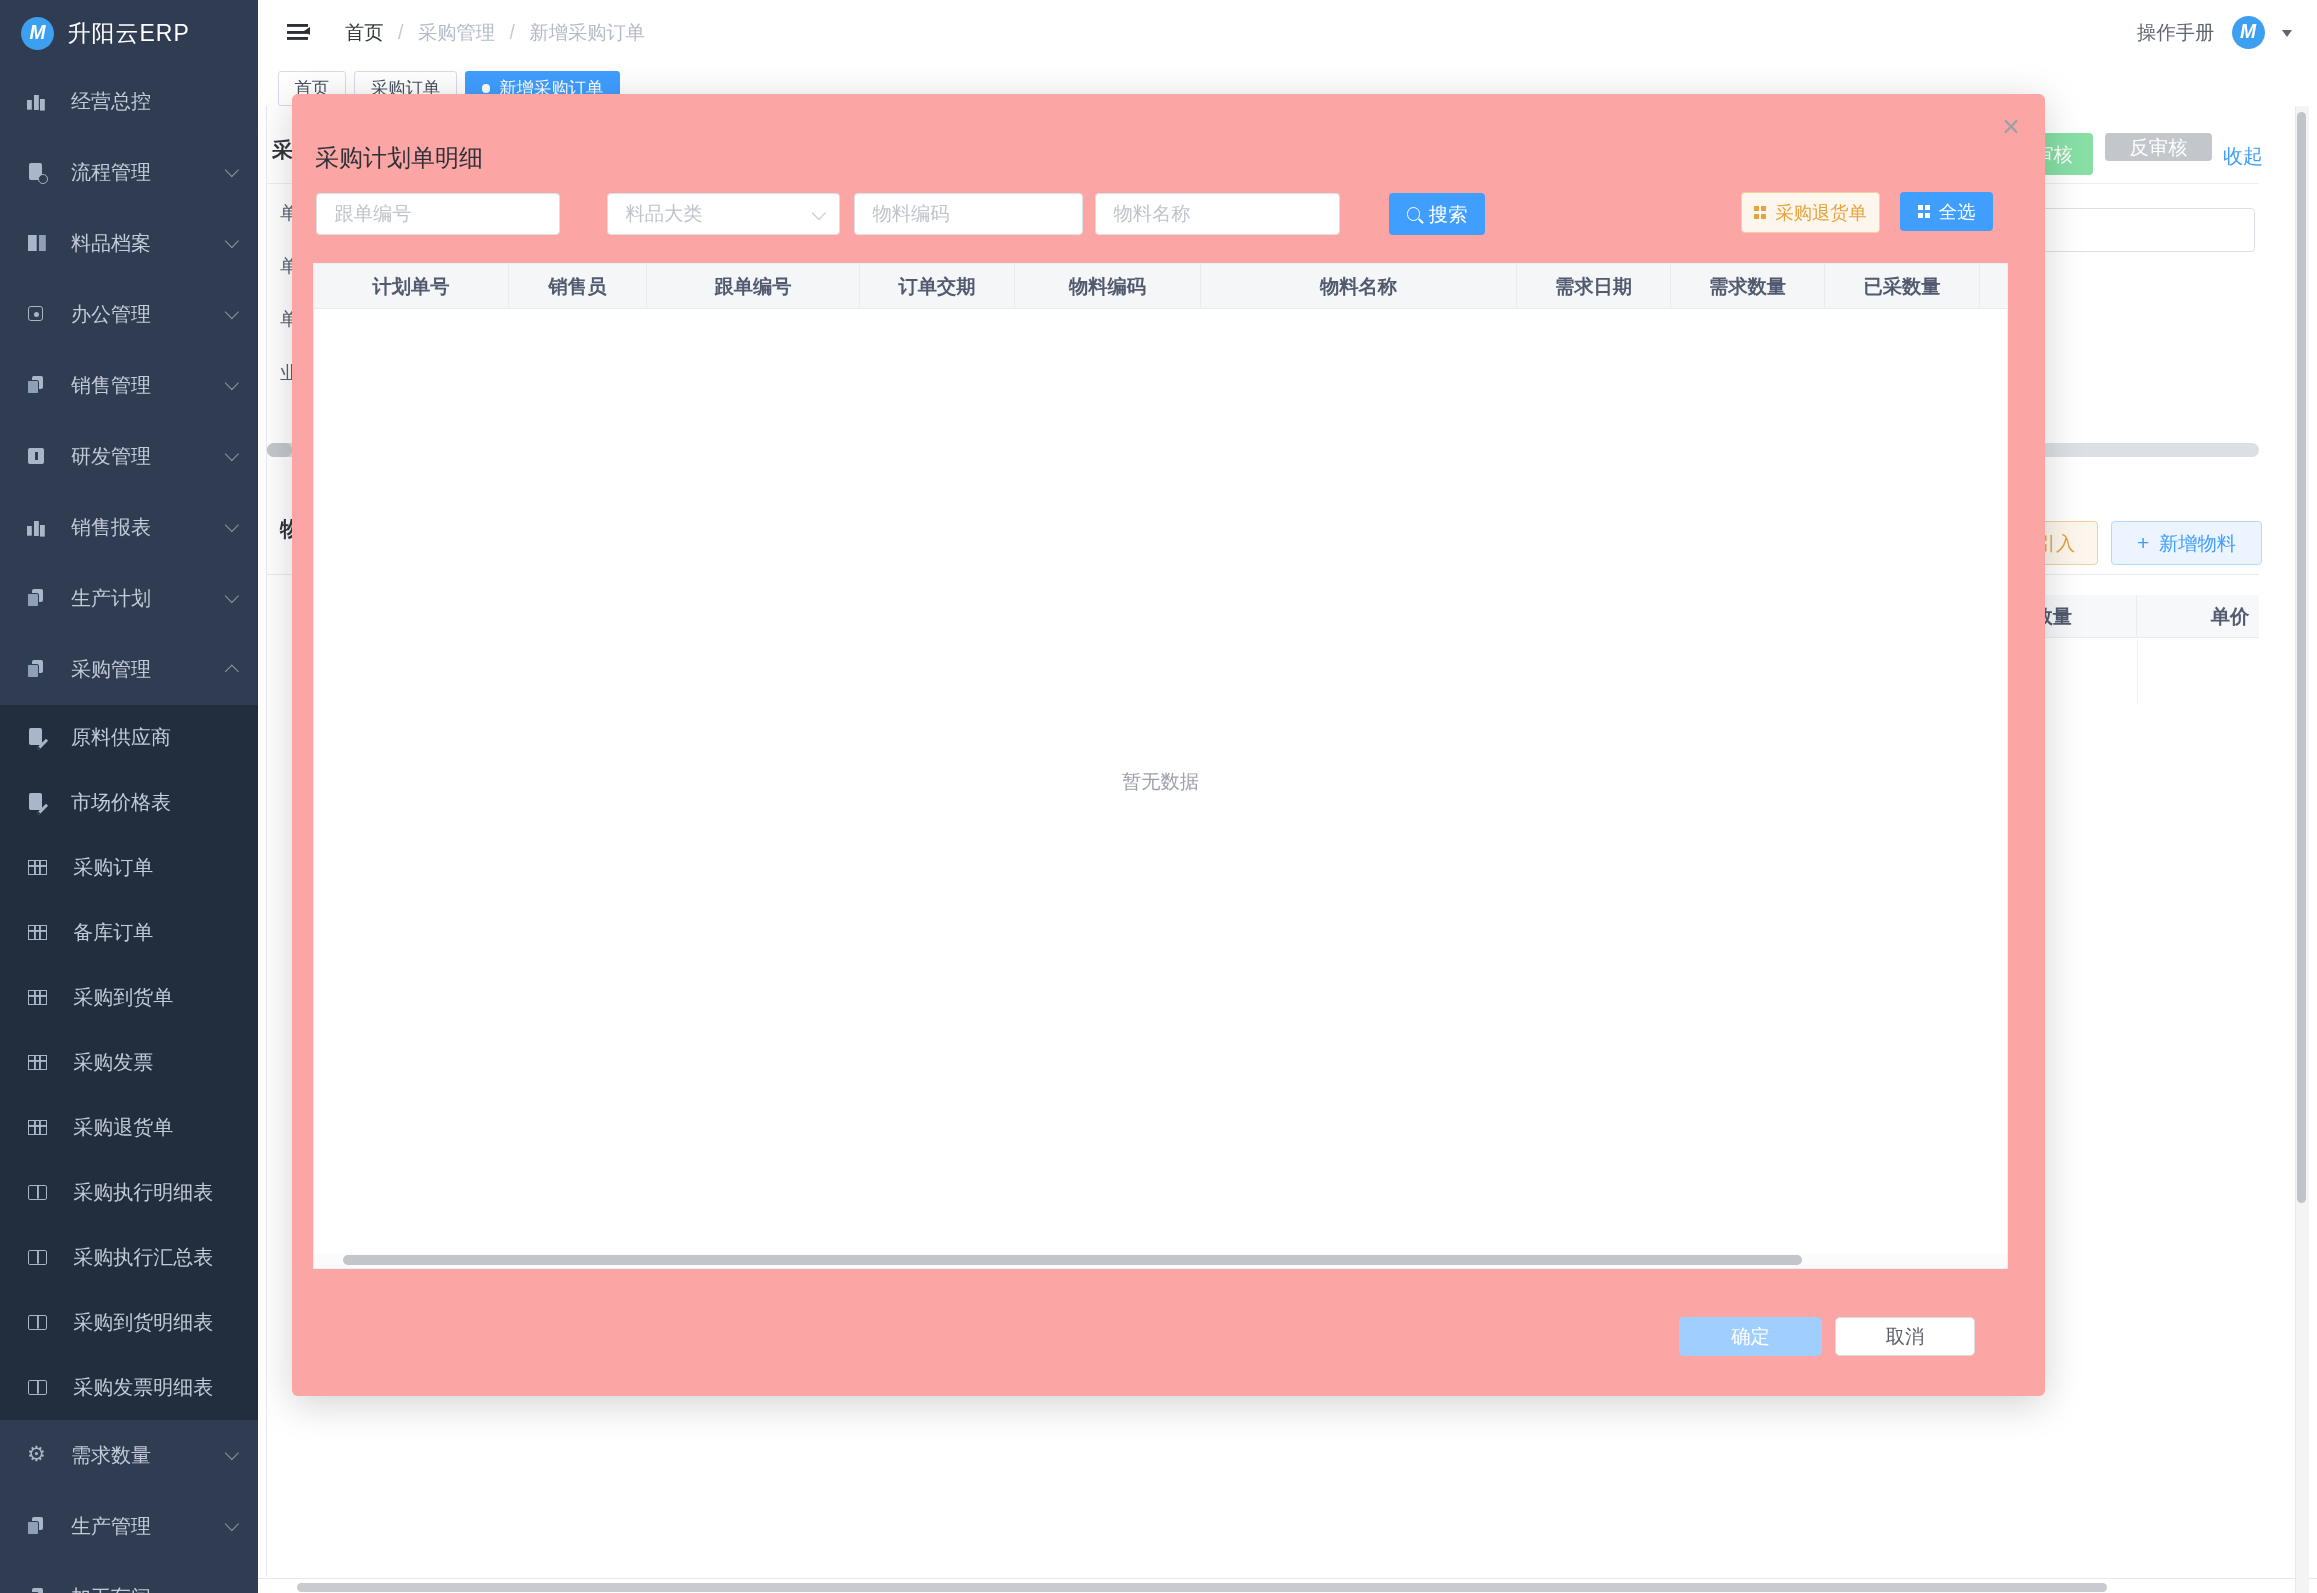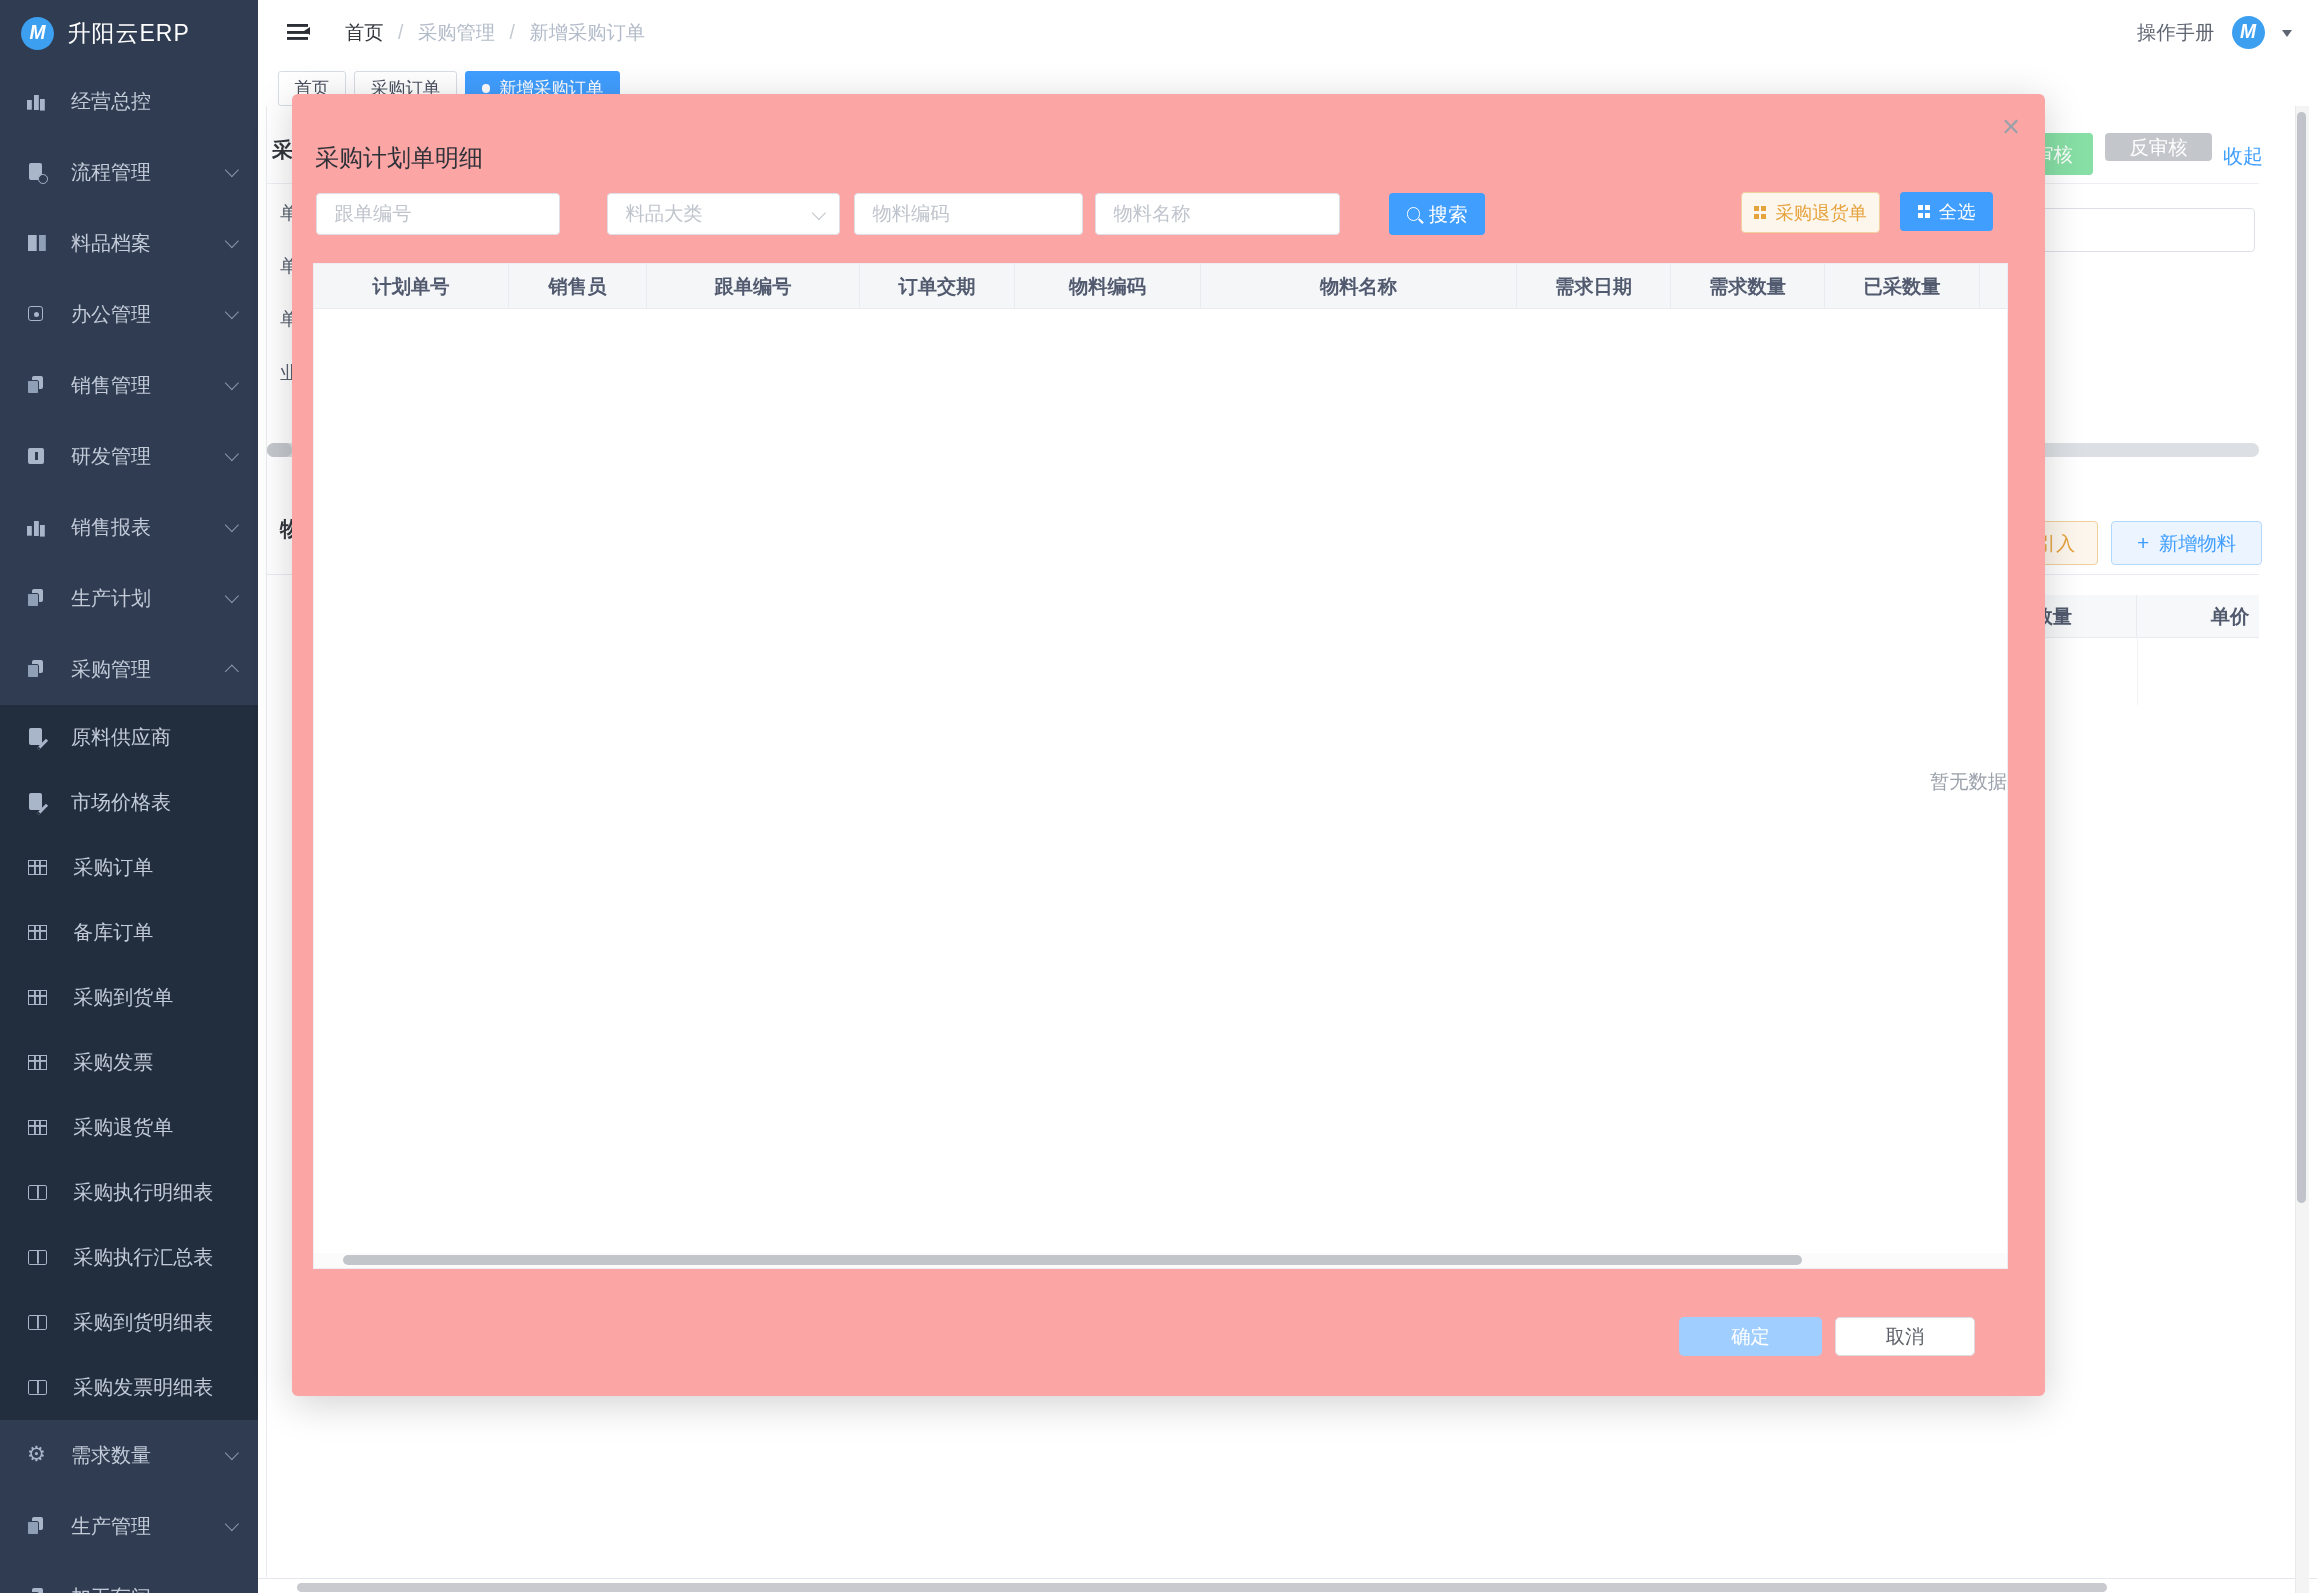--- a/index.html
+++ b/index.html
@@ -145,21 +145,21 @@
     border-right:1px solid #e8ebf0;box-sizing:border-box;flex:none;white-space:nowrap;}
   .m-th:nth-of-type(1){width:195px;}
   .m-th:nth-of-type(2){width:138px;}
   .m-th:nth-of-type(3){width:213px;}
   .m-th:nth-of-type(4){width:155px;}
   .m-th:nth-of-type(5){width:186px;}
   .m-th:nth-of-type(6){width:316px;}
   .m-th:nth-of-type(7){width:154px;}
   .m-th:nth-of-type(8){width:154px;}
   .m-th:nth-of-type(9){width:155px;}
-  .m-tbody{flex:1;display:flex;align-items:center;justify-content:flex-end;background:#fff;}
+  .m-tbody{flex:1;display:flex;align-items:center;justify-content:center;background:#fff;}
   .m-empty{font-size:19.3px;color:#9ba1ab;}
   .m-scroll{position:absolute;left:21px;top:1159px;width:1695px;height:16.4px;border:1px solid #ebeef5;border-top:none;
     background:#fbfbfc;box-sizing:border-box;}
   .m-thumb{position:absolute;left:29px;top:1.9px;width:1459px;height:10.6px;background:#c2c5ca;border-radius:5.8px;cursor:pointer;}
   .m-confirm{position:absolute;left:1387px;top:1223px;width:143px;height:39px;background:#a0cfff;border-radius:4.8px;
     color:#fff;font-size:19.3px;display:flex;align-items:center;justify-content:center;cursor:not-allowed;}
   .m-cancel{position:absolute;left:1543px;top:1223px;width:140px;height:39px;background:#fff;border:1px solid #d9dce1;
     border-radius:4.8px;color:#5a5e66;font-size:19.3px;display:flex;align-items:center;justify-content:center;
     box-sizing:border-box;cursor:pointer;}
 </style>

